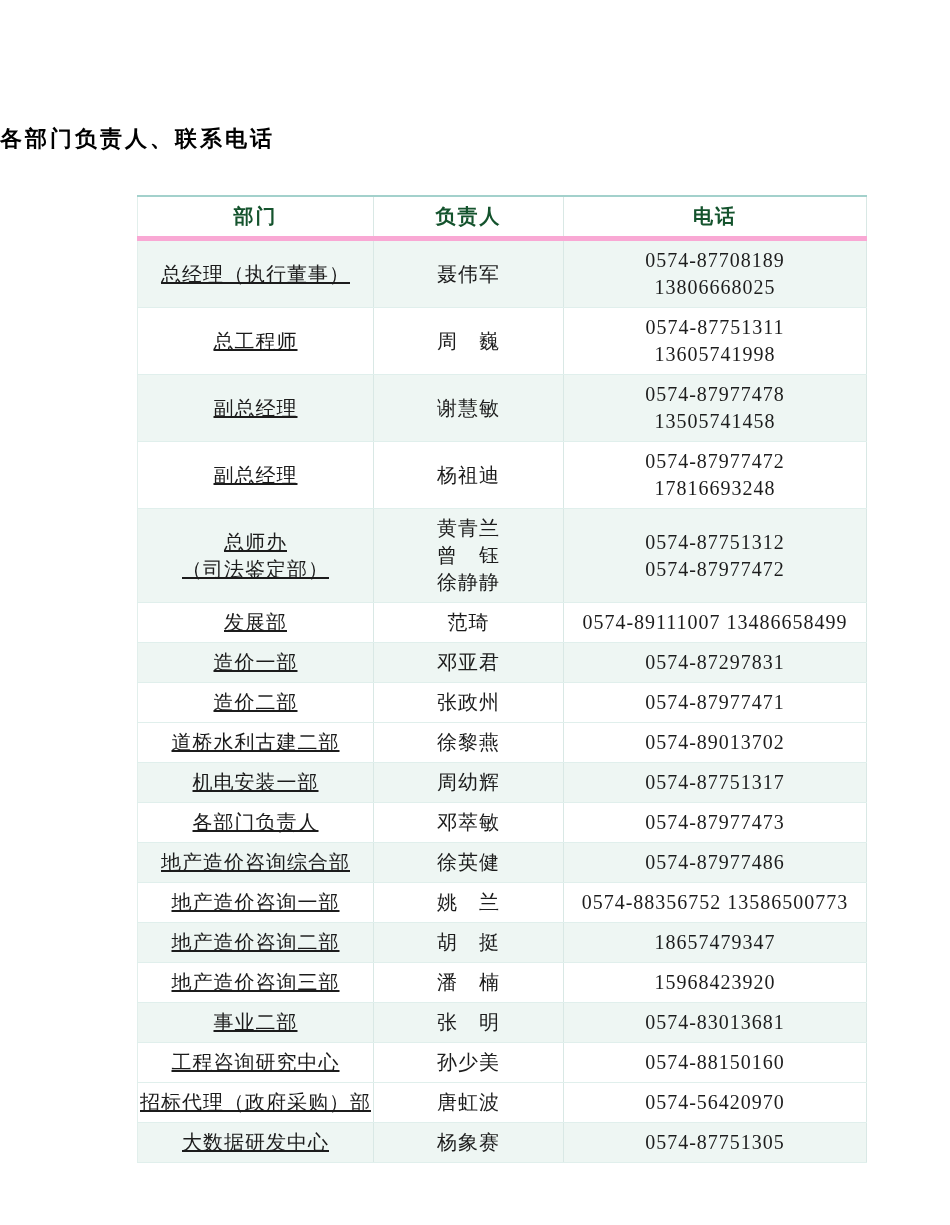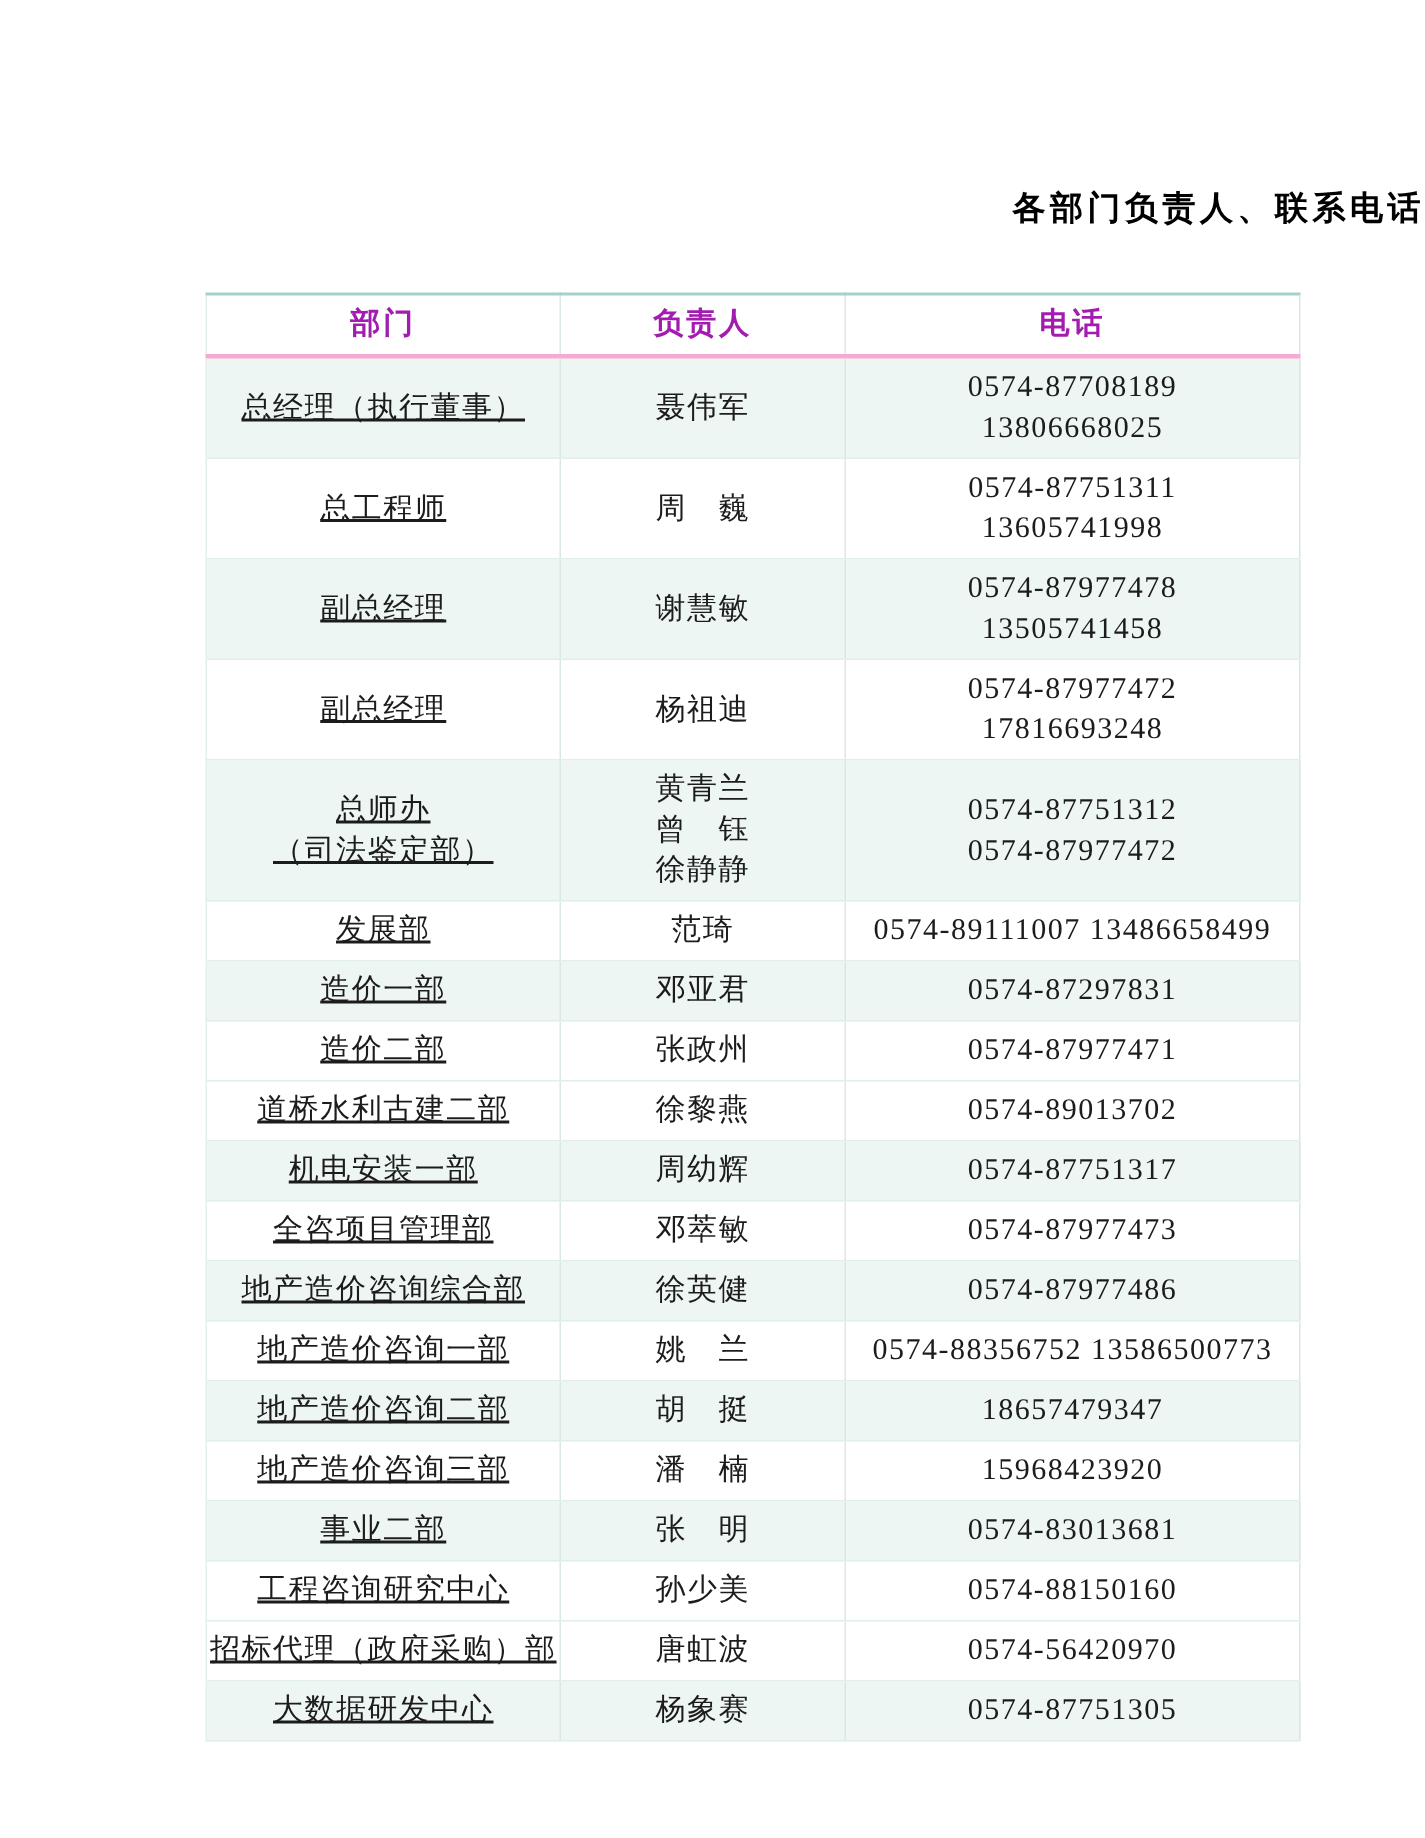--- a/index.html
+++ b/index.html
@@ -13,21 +13,21 @@
     overflow: hidden;
     font-family: "Liberation Serif", "DejaVu Serif", serif;
     color: #1c1c1c;
   }
   .page {
     width: 950px;
   }
   .title {
     margin: 0;
     padding-top: 124px;
-    text-align: right;
+    text-align: left;
     font-size: 22px;
     font-weight: bold;
     letter-spacing: 3px;
     color: #000000;
   }
   table.contacts {
     margin: 41px 0 0 137px;
     width: 729px;
     border-collapse: collapse;
     table-layout: fixed;
@@ -35,27 +35,27 @@
     border-left: 1px solid #e2efec;
     border-right: 1px solid #d9e8e5;
   }
   col.col-dept   { width: 236px; }
   col.col-person { width: 190px; }
   col.col-phone  { width: 303px; }
   th {
     font-size: 20px;
     font-weight: bold;
     letter-spacing: 2px;
-    color: #a21caf;
+    color: #14532d;
     text-align: center;
     vertical-align: middle;
     line-height: 27px;
     padding: 6px 2px;
     background: #ffffff;
-    border-bottom: 3px solid #f9a8d4;
+    border-bottom: 5px solid #f9a8d4;
     border-left: 1px solid #d9e8e5;
   }
   th:first-child { border-left: none; }
   td {
     font-size: 20px;
     letter-spacing: 1px;
     text-align: center;
     vertical-align: middle;
     line-height: 27px;
     padding: 6px 2px;
@@ -196,21 +196,21 @@
           </td>
           <td class="person-cell">
             <div class="line">周幼辉</div>
           </td>
           <td class="phone-cell">
             <div class="line">0574-87751317</div>
           </td>
         </tr>
         <tr>
           <td class="dept-cell">
-            <div class="line">全咨项目管理部</div>
+            <div class="line">各部门负责人</div>
           </td>
           <td class="person-cell">
             <div class="line">邓萃敏</div>
           </td>
           <td class="phone-cell">
             <div class="line">0574-87977473</div>
           </td>
         </tr>
         <tr class="alt">
           <td class="dept-cell">

